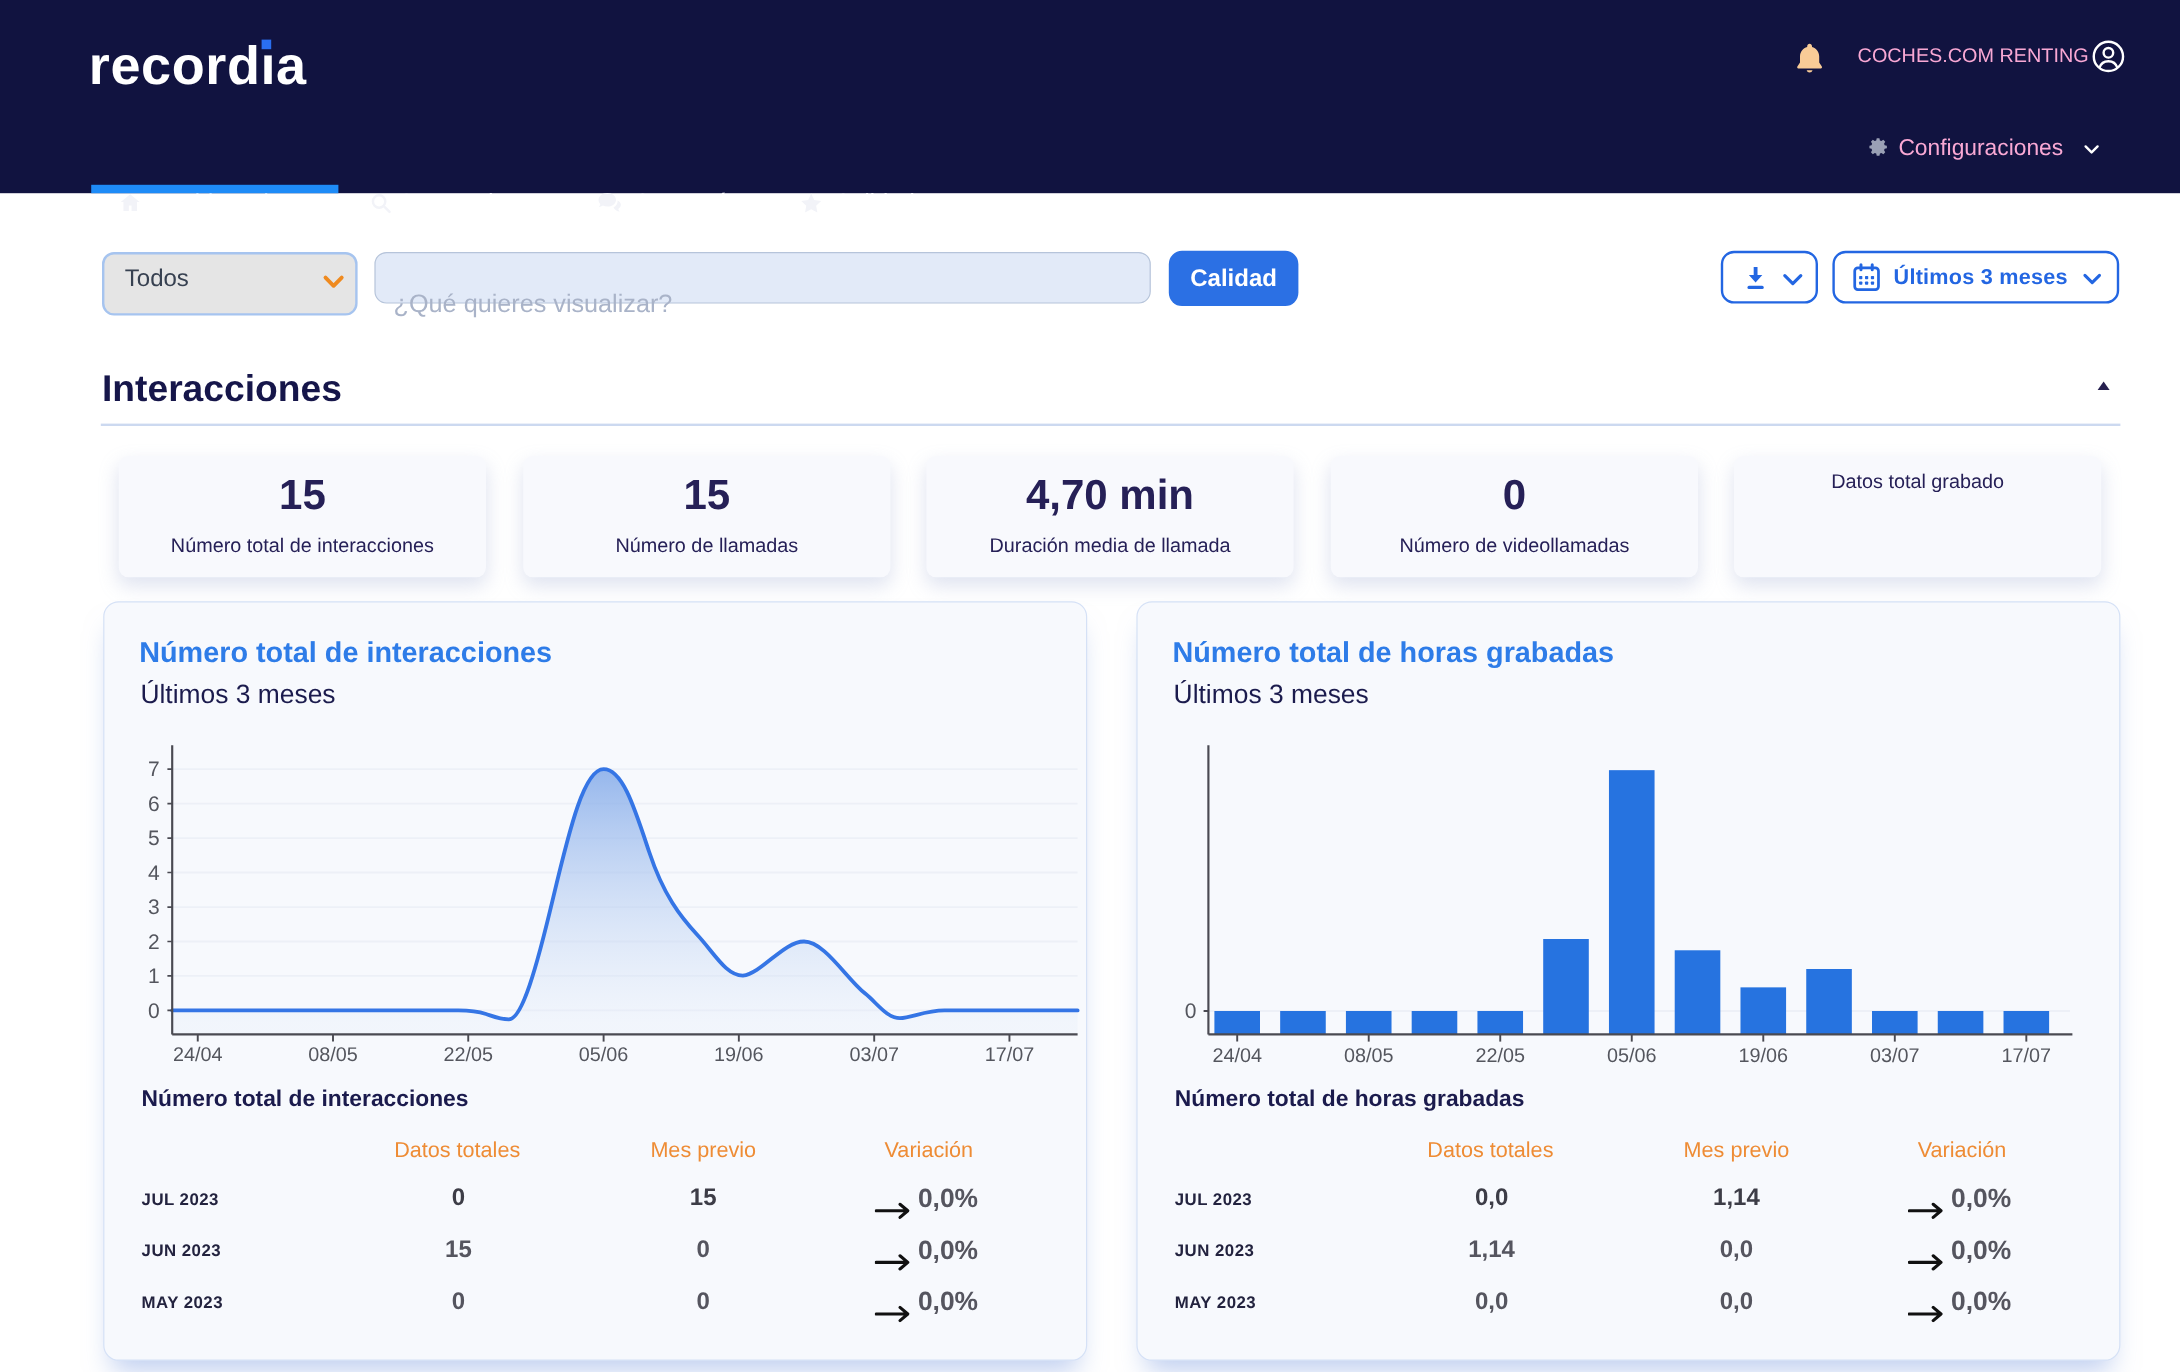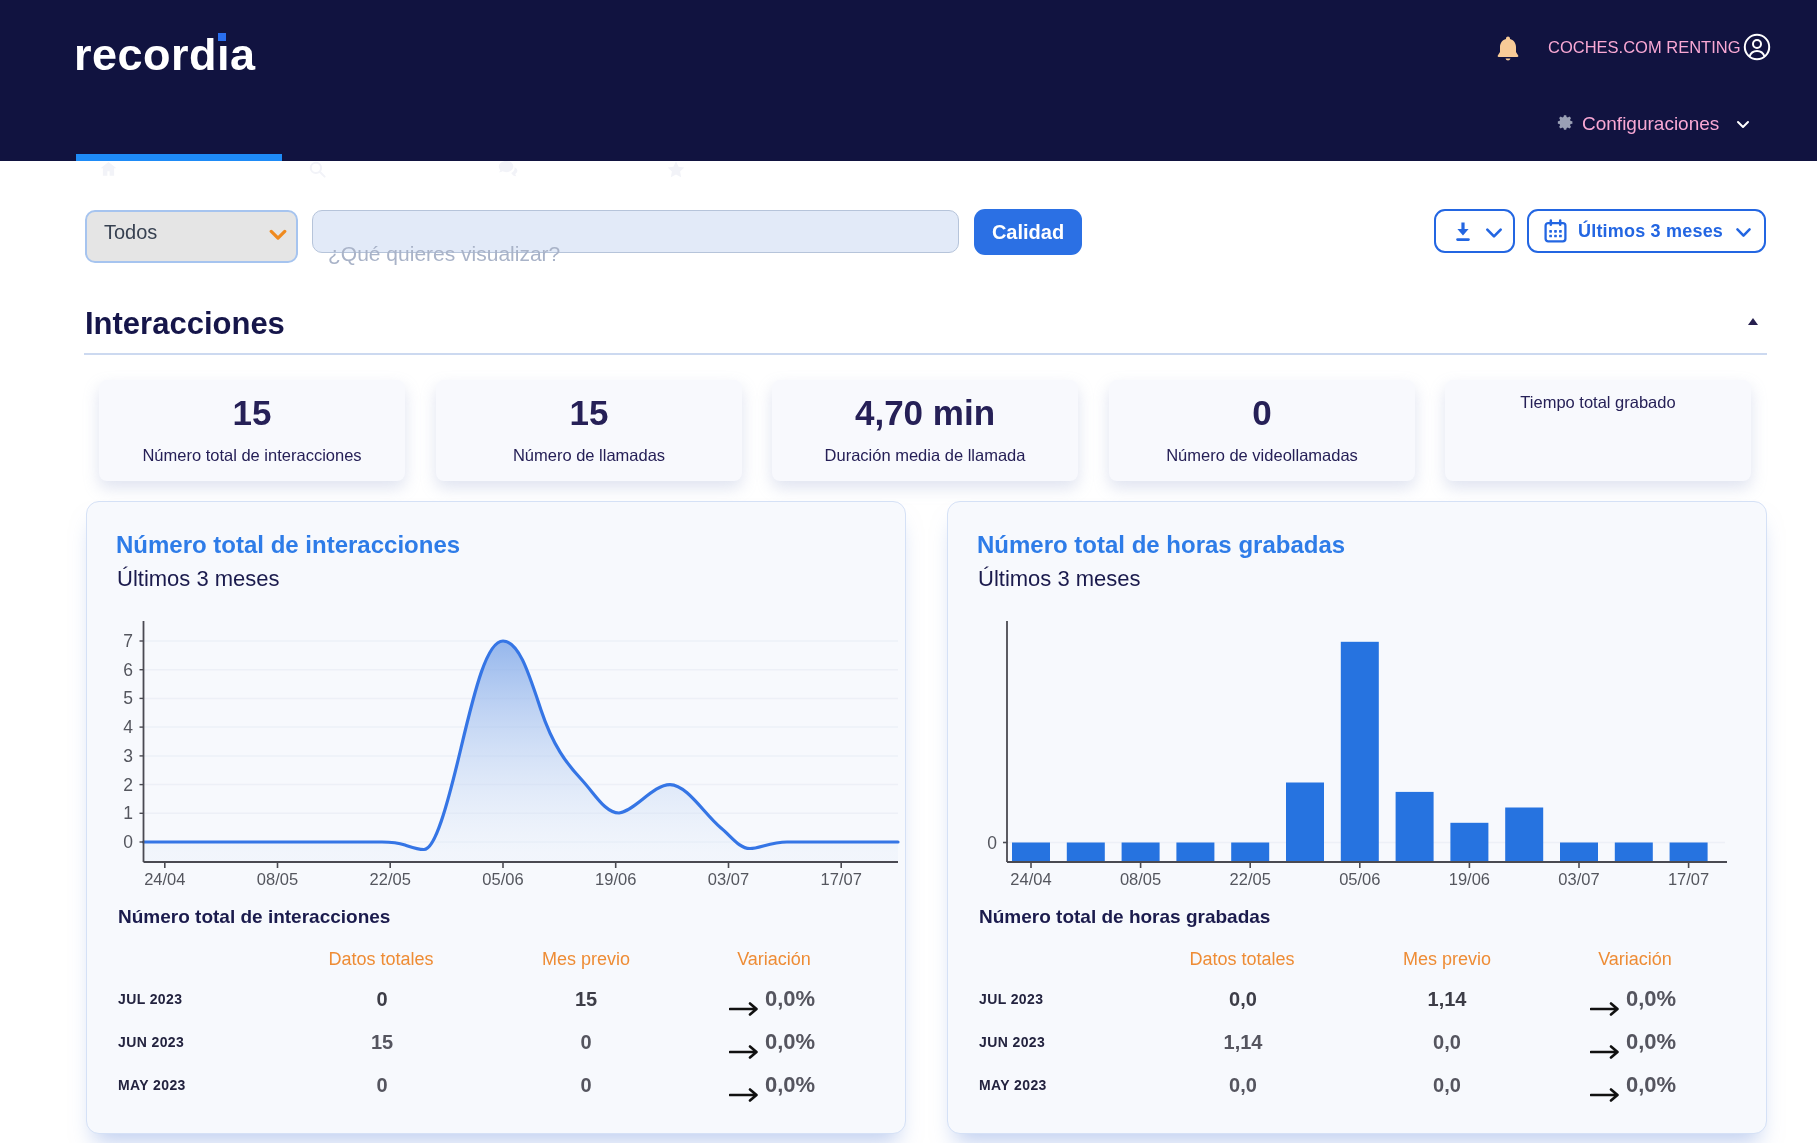--- a/index.html
+++ b/index.html
@@ -150,21 +150,21 @@
   </div>
 <div class="stat" style="left:772px;">
     <div class="num">4,70 min</div>
     <div class="lbl">Duración media de llamada</div>
   </div>
 <div class="stat" style="left:1109px;">
     <div class="num">0</div>
     <div class="lbl">Número de videollamadas</div>
   </div>
 <div class="stat" style="left:1445px;">
-    <div class="lbl">Tiempo total grabado</div>
+    <div class="lbl">Datos total grabado</div>
   </div>
 
 <div class="card" style="left:86px;">
   <div class="ctitle">Número total de interacciones</div>
   <div class="csub">Últimos 3 meses</div>
   <svg class="abs" style="left:0; top:0;" width="820" height="633" viewBox="0 0 820 633">
     <defs>
       <linearGradient id="areagrad" x1="0" y1="139" x2="0" y2="351" gradientUnits="userSpaceOnUse">
         <stop offset="0" stop-color="#7da6e8" stop-opacity="0.8"></stop>
         <stop offset="1" stop-color="#e3ecf9" stop-opacity="0.28"></stop>

